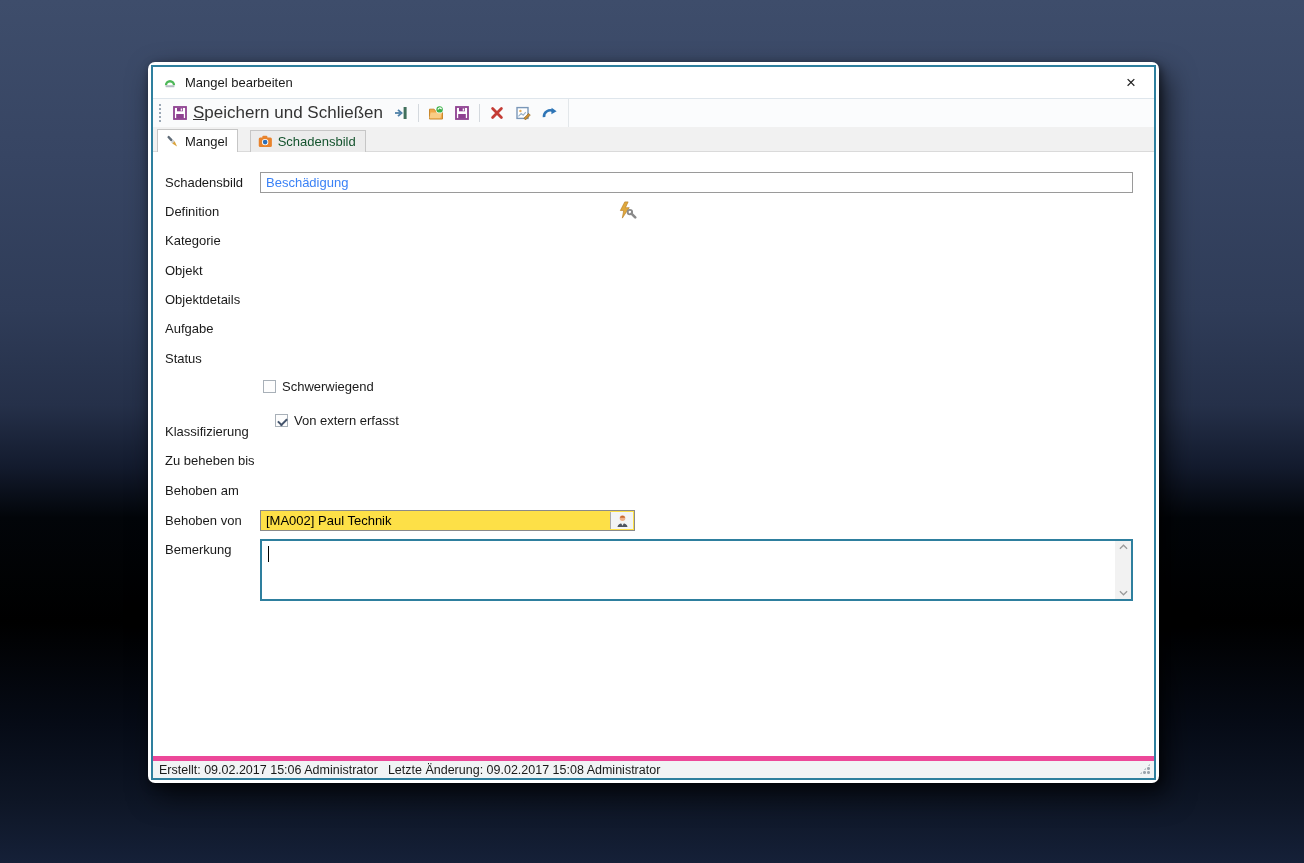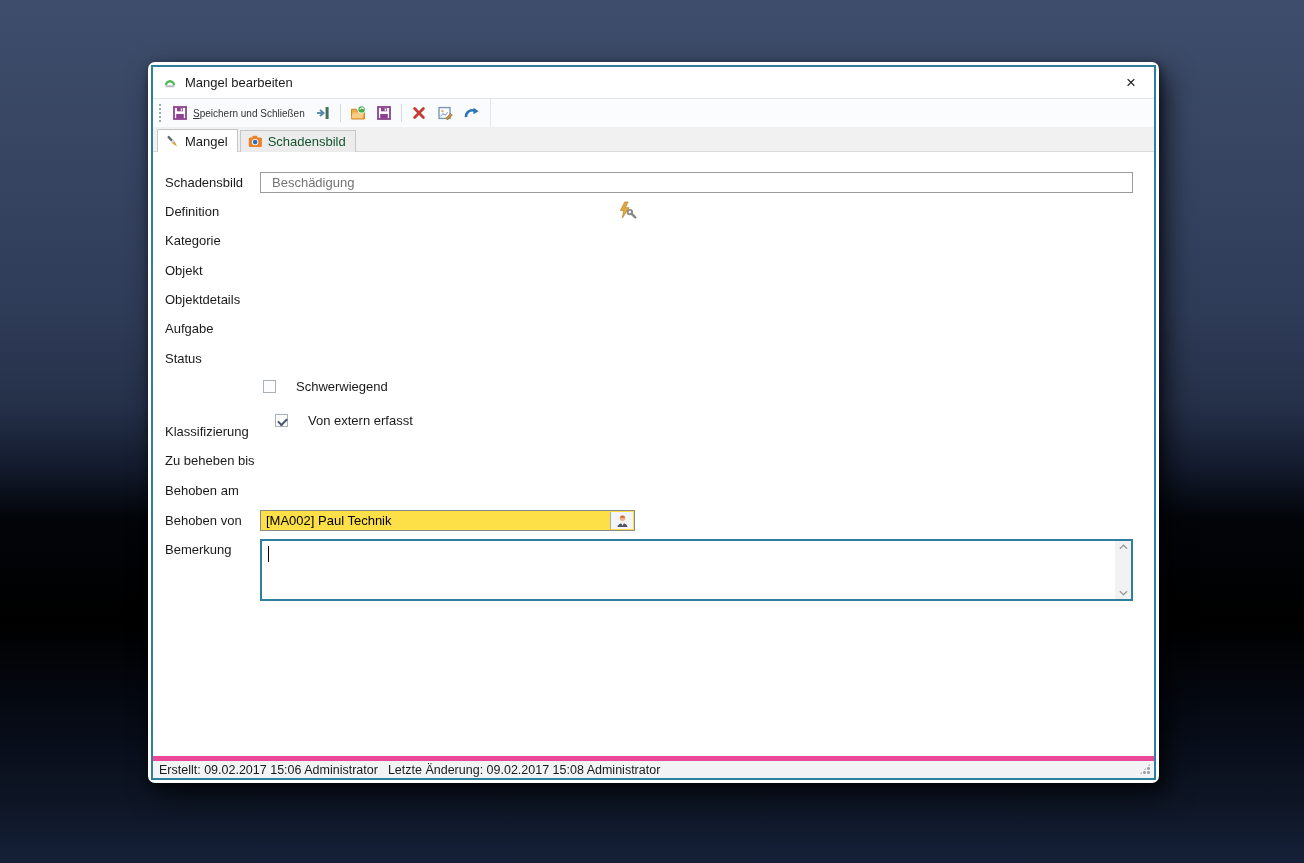--- a/index.html
+++ b/index.html
@@ -19,38 +19,38 @@
     display:flex; flex-direction:column; overflow:hidden; }
   
   .titlebar { height:31px; background:#fff; display:flex; align-items:center; padding:0 10px 0 9px; flex:0 0 auto; }
   .titlebar .title { font-size:13px; color:#1a1a1a; margin-left:7px; }
   .close-btn { margin-left:auto; font-size:17px; color:#222; width:26px; text-align:center; cursor:default; line-height:26px; font-weight:400; }
   
   .toolbarrow { height:29px; flex:0 0 auto; background:#fbfcfd; border-top:1px solid #dfe6ec; display:flex; }
   .toolbar { display:flex; align-items:center; background:#fafbfc; border-right:1px solid #e3e7ea; padding:0 6px 0 2px; }
   .tb-grip { width:5px; height:18px; margin:0 5px 0 2px;
     background-image:repeating-linear-gradient(180deg,#9aa7b5 0 2px,transparent 2px 4px); background-size:2px 100%; background-repeat:no-repeat; background-position:center; }
-  .tb-btn { display:flex; align-items:center; gap:5px; padding:3px 5px; border-radius:2px; font-size:10px; color:#333; }
+  .tb-btn { display:flex; align-items:center; gap:5px; padding:3px 5px; border-radius:2px; font-size:17px; color:#333; }
   .tb-btn .ul { text-decoration:underline; }
   .tb-sep { width:1px; height:18px; background:#d4d9de; margin:0 4px; }
   .ticon { width:16px; height:16px; display:block; }
   
   .tabrow { height:25px; flex:0 0 auto; background:#f1f1f1; display:flex; align-items:flex-end; padding-left:4px; border-bottom:1px solid #dadada; }
-  .tab { display:flex; align-items:center; gap:5px; font-size:13px; color:#1a1a1a; padding:3px 9px 3px 7px; border:1px solid #c6c6c6; border-bottom:none; margin-right:2px; position:relative; top:1px; }
+  .tab { display:flex; align-items:center; gap:5px; font-size:13px; color:#1a1a1a; padding:3px 9px 3px 7px; border:1px solid #c6c6c6; border-bottom:none; margin-right:12px; position:relative; top:1px; }
   .tab.active { background:#fff; z-index:2; padding-top:4px; }
   .tab.inactive { background:#ececec; color:#14532d; }
   
   .content { flex:1 1 auto; background:#fff; position:relative; }
   .flabel { position:absolute; left:12px; font-size:13px; color:#1a1a1a; line-height:21px; }
   .field { position:absolute; height:21px; font-size:13px; }
-  input.text { width:100%; height:100%; border:1px solid #9a9a9a; padding:0 11px; font:13px "Liberation Sans",sans-serif; color:#737373; background:#fff; }
+  input.text { width:100%; height:100%; border:1px solid #9a9a9a; padding:0 5px; font:13px "Liberation Sans",sans-serif; color:#3b82f6; background:#fff; }
   .combo { border:1px solid #8a8a8a; background:#fff; display:flex; align-items:center; padding:0 22px 0 6px; position:relative; height:100%; color:#000; }
   .combo .chev { position:absolute; right:7px; top:8px; }
   .picker-btn { position:absolute; right:1px; top:1px; bottom:1px; width:23px; background:#f3f4f5; border-left:1px solid #aaa; display:flex; align-items:center; justify-content:center; }
-  .checkline { position:absolute; display:flex; align-items:center; gap:20px; font-size:13px; color:#1a1a1a; height:15px; }
+  .checkline { position:absolute; display:flex; align-items:center; gap:6px; font-size:13px; color:#1a1a1a; height:15px; }
   .cbox { width:13px; height:13px; border:1px solid #a8b0b8; background:#fdfdfd; position:relative; }
   .cbox.checked::after { content:""; position:absolute; left:2px; top:2.5px; width:7px; height:4px; border-left:2px solid #44546c; border-bottom:2px solid #44546c; transform:rotate(-45deg); }
   .memo { position:absolute; border:2px solid #2e7f9e; background:#fff; }
   .memo .scroll { position:absolute; right:0; top:0; bottom:0; width:16px; background:#f2f2f2; display:flex; flex-direction:column; justify-content:space-between; align-items:center; padding:3px 0; }
   .caret { position:absolute; left:6px; top:5px; width:1px; height:16px; background:#000; animation:blink 1.1s steps(1) infinite; }
   @keyframes blink { 50% { opacity:0; } }
   
   .statusbar { height:22px; flex:0 0 auto; background:#f1f3f5; border-top:5px solid #ec4899; display:flex; align-items:center; font-size:12.5px; color:#1a1a1a; padding:0 4px 0 6px; position:relative; }
   .statusbar .seg { margin-right:10px; }
   .resize-grip { position:absolute; right:3px; bottom:3px; width:12px; height:12px;

